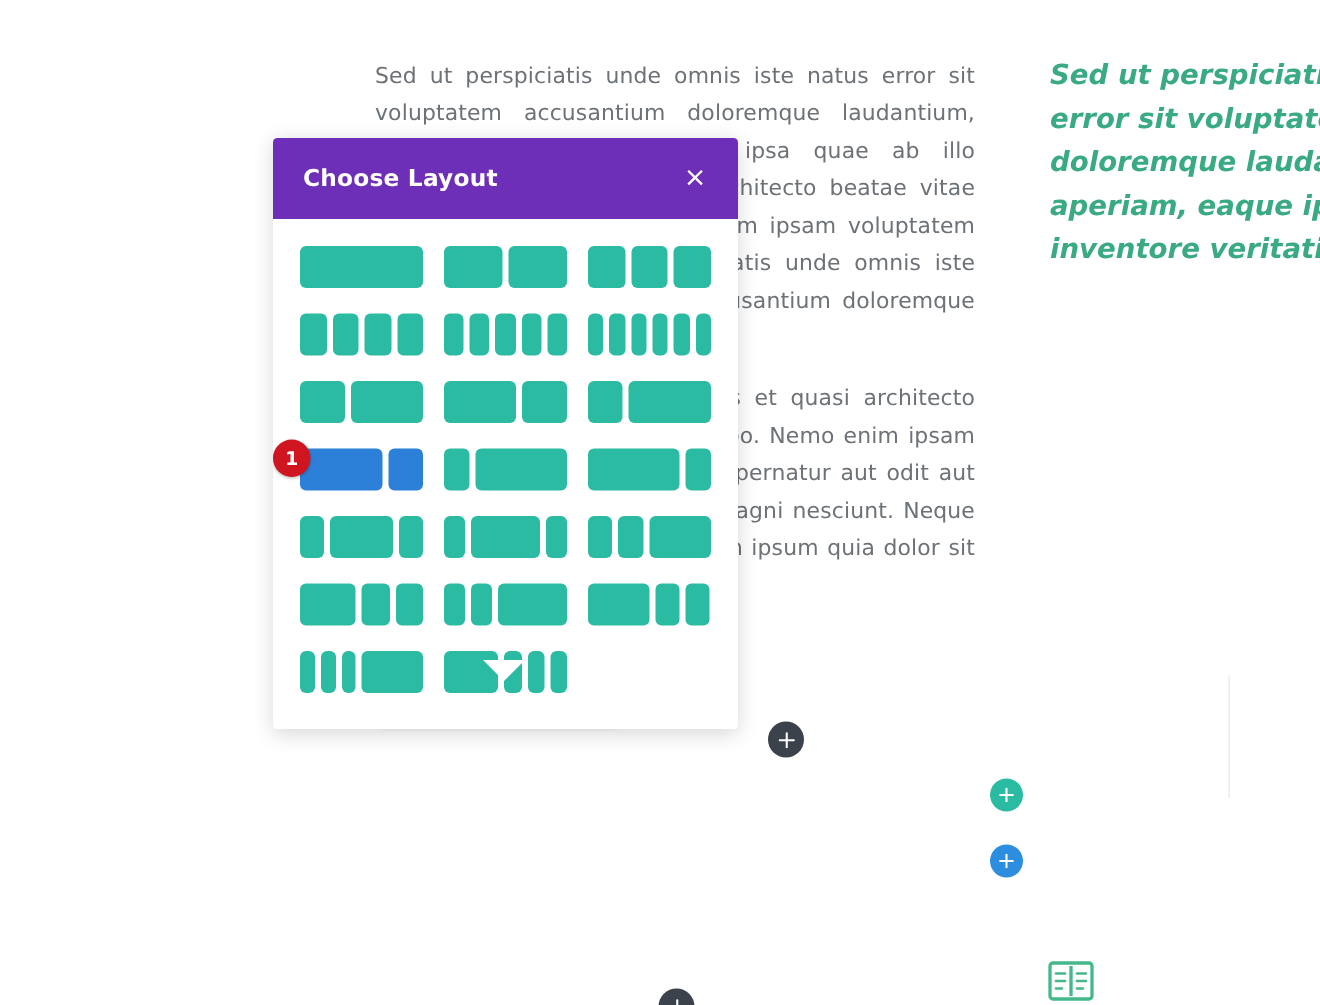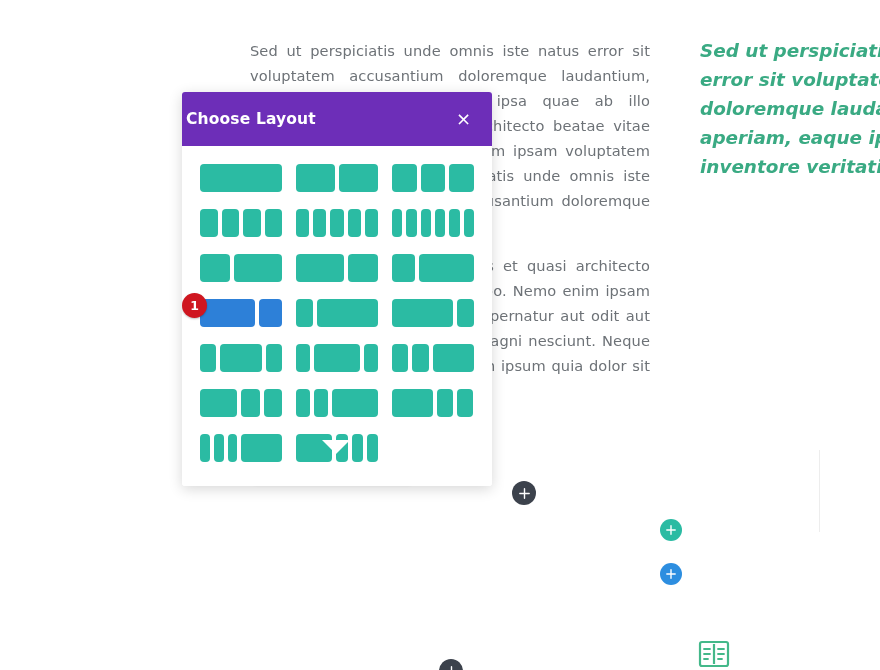--- a/index.html
+++ b/index.html
@@ -115,21 +115,21 @@
     background: #ffffff;
     border-radius: 3px;
     box-shadow: 0 3px 14px rgba(0,0,0,.16);
     z-index: 20;
     overflow: hidden;
   }
   .modal-header {
     background: #6d2eb8;
     height: 54px;
     display: flex; align-items: center;
-    padding: 0 18px 0 4px;
+    padding: 0 18px 0 20px;
     justify-content: space-between;
   }
   .modal-title {
     color: #ffffff;
     font-size: 15.5px;
     font-weight: bold;
     font-family: "DejaVu Sans", sans-serif;
     letter-spacing: .15px;
   }
   .modal-close {

